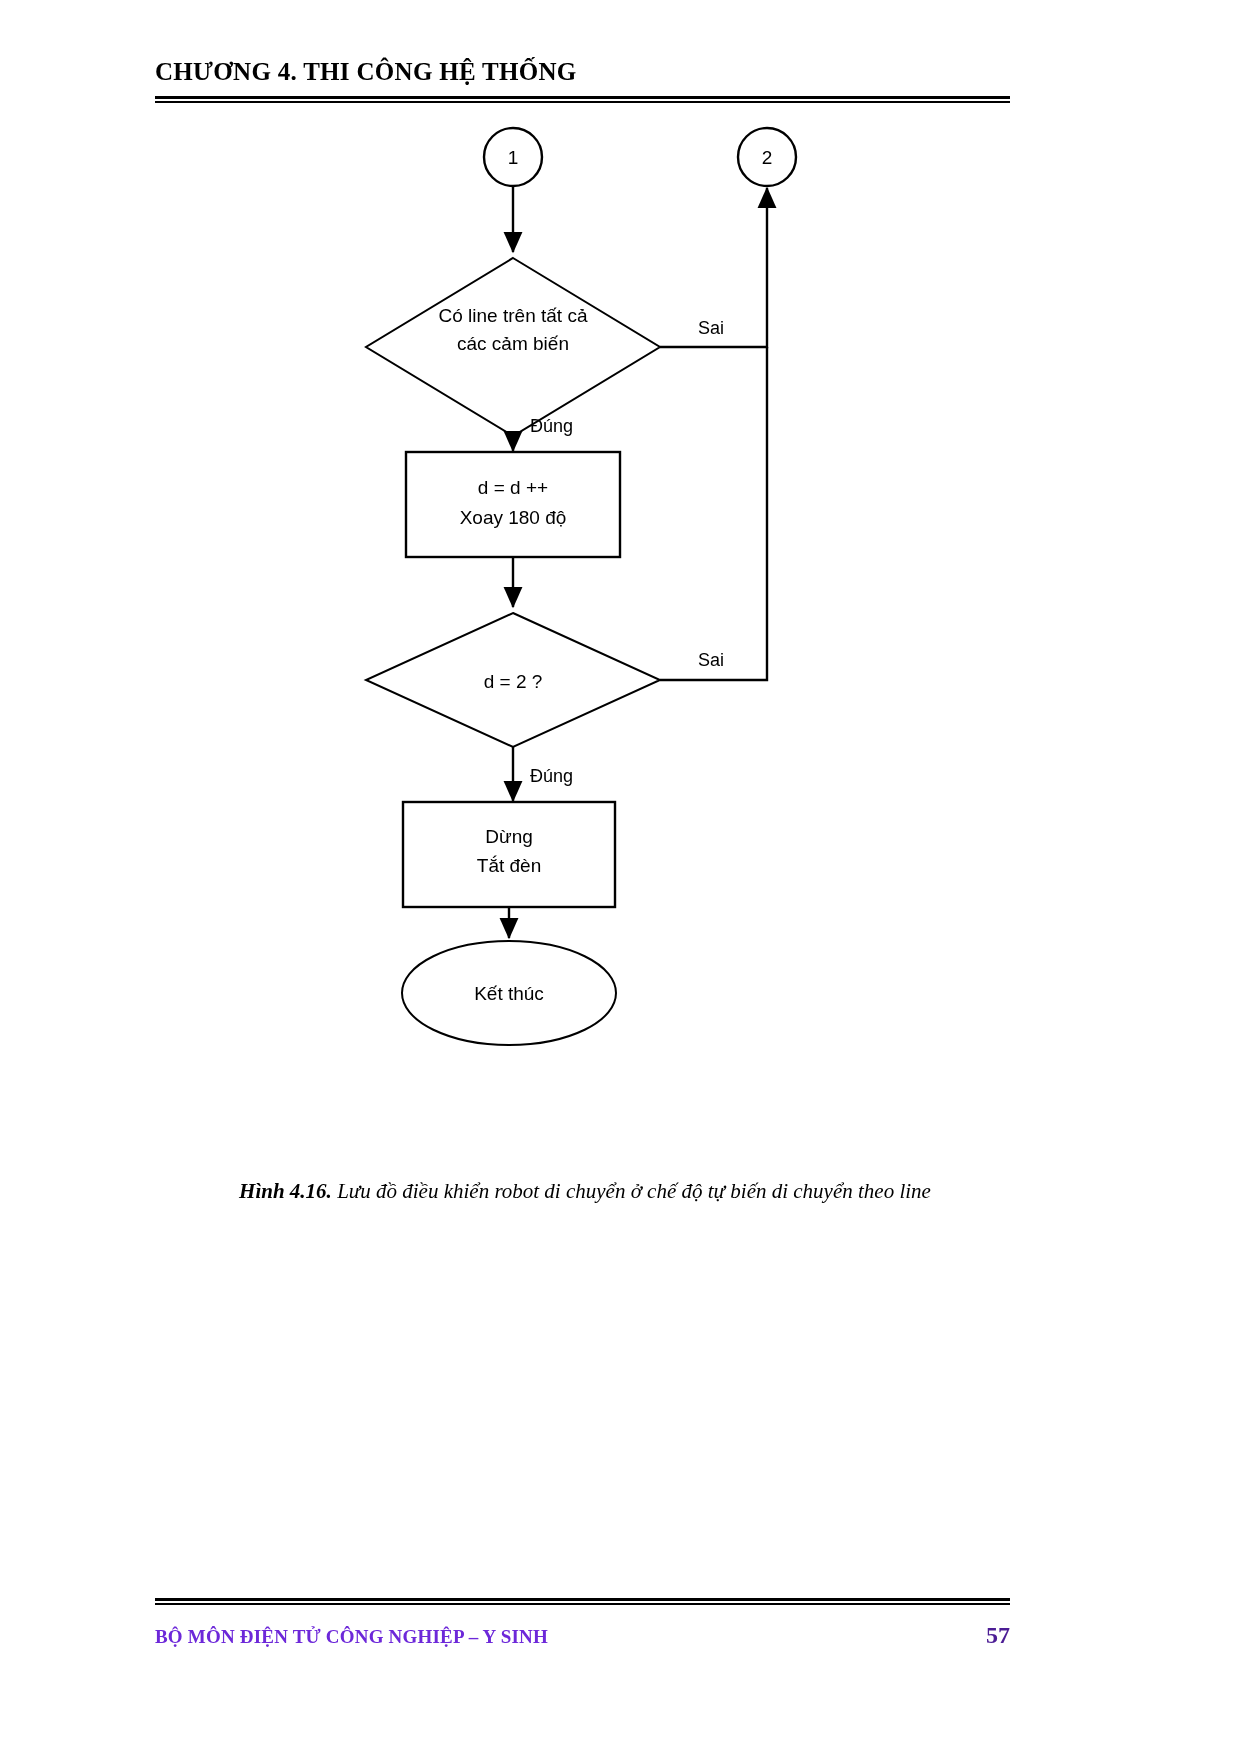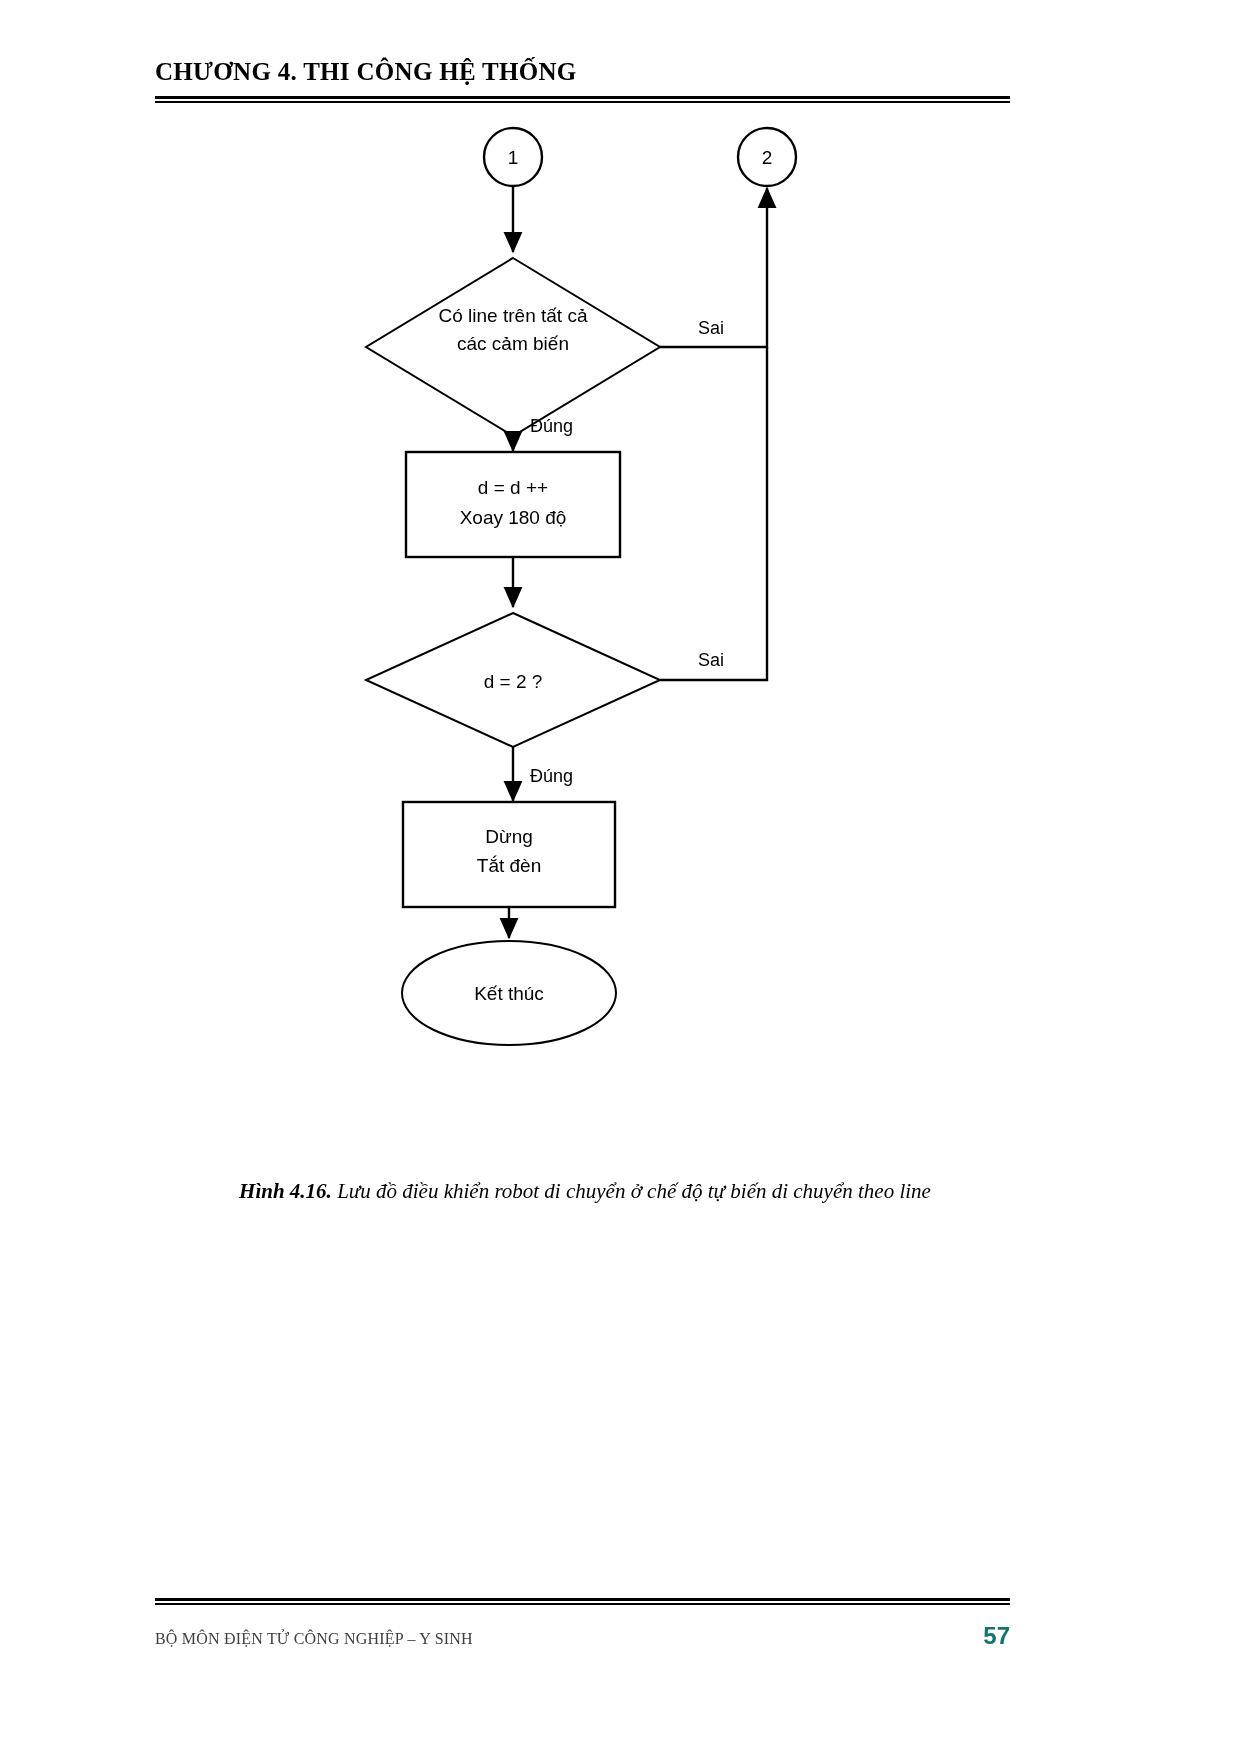--- a/index.html
+++ b/index.html
@@ -110,31 +110,31 @@
     position: absolute;
     left: 155px;
     top: 1622px;
     width: 855px;
     display: flex;
     align-items: baseline;
     justify-content: space-between;
   }
   .footer-text {
     font-family: "Liberation Serif", serif;
-    font-weight: normal;
-    font-size: 16px;
+    font-weight: bold;
+    font-size: 19px;
     letter-spacing: 0.2px;
-    color: #404040;
+    color: #6d28d9;
     white-space: nowrap;
   }
   .footer-page {
-    font-family: Liberation Sans, sans-serif;
+    font-family: Liberation Serif, serif;
     font-weight: bold;
     font-size: 24px;
-    color: #0f766e;
+    color: #4c1d95;
   }
 </style>
 </head>
 <body>
 
 <div class="page">
 
   <div class="header">
     <div class="header-title">CHƯƠNG 4. THI CÔNG HỆ THỐNG</div>
   </div>

